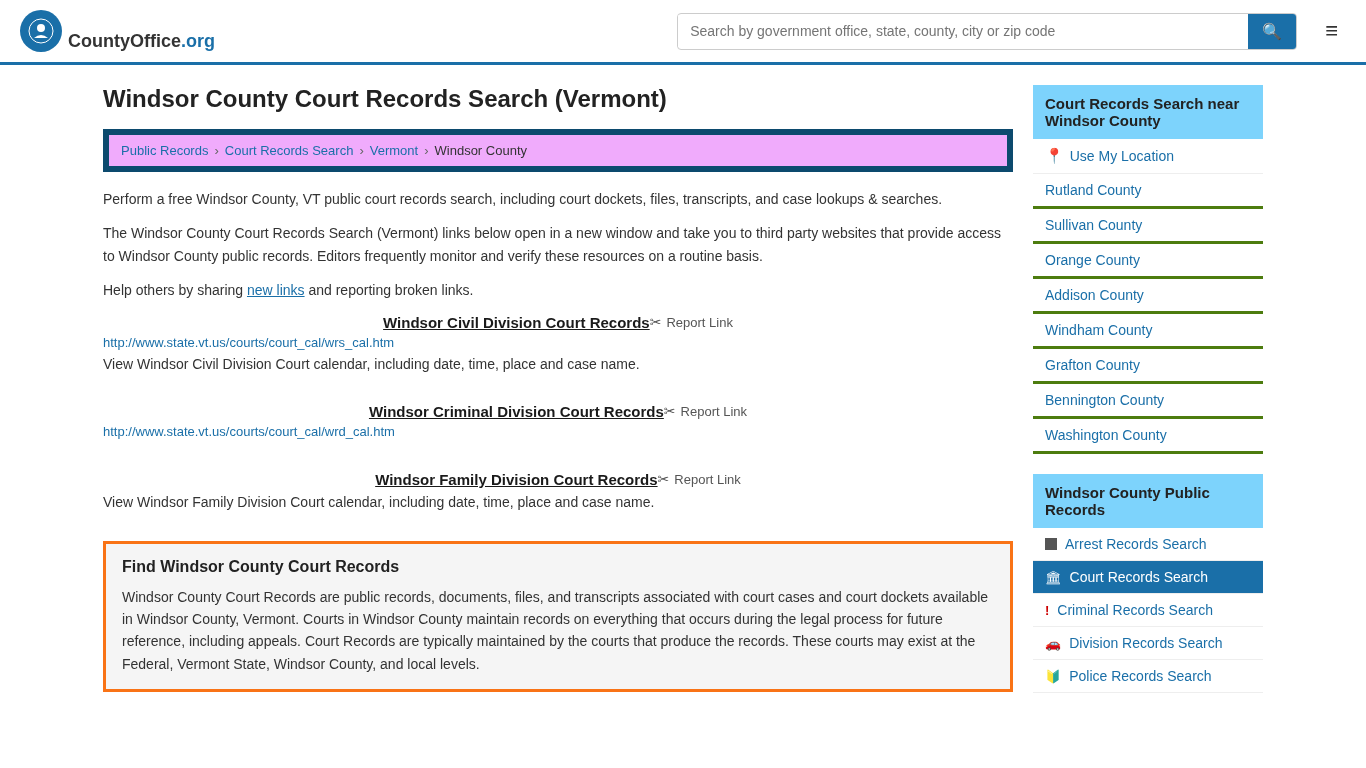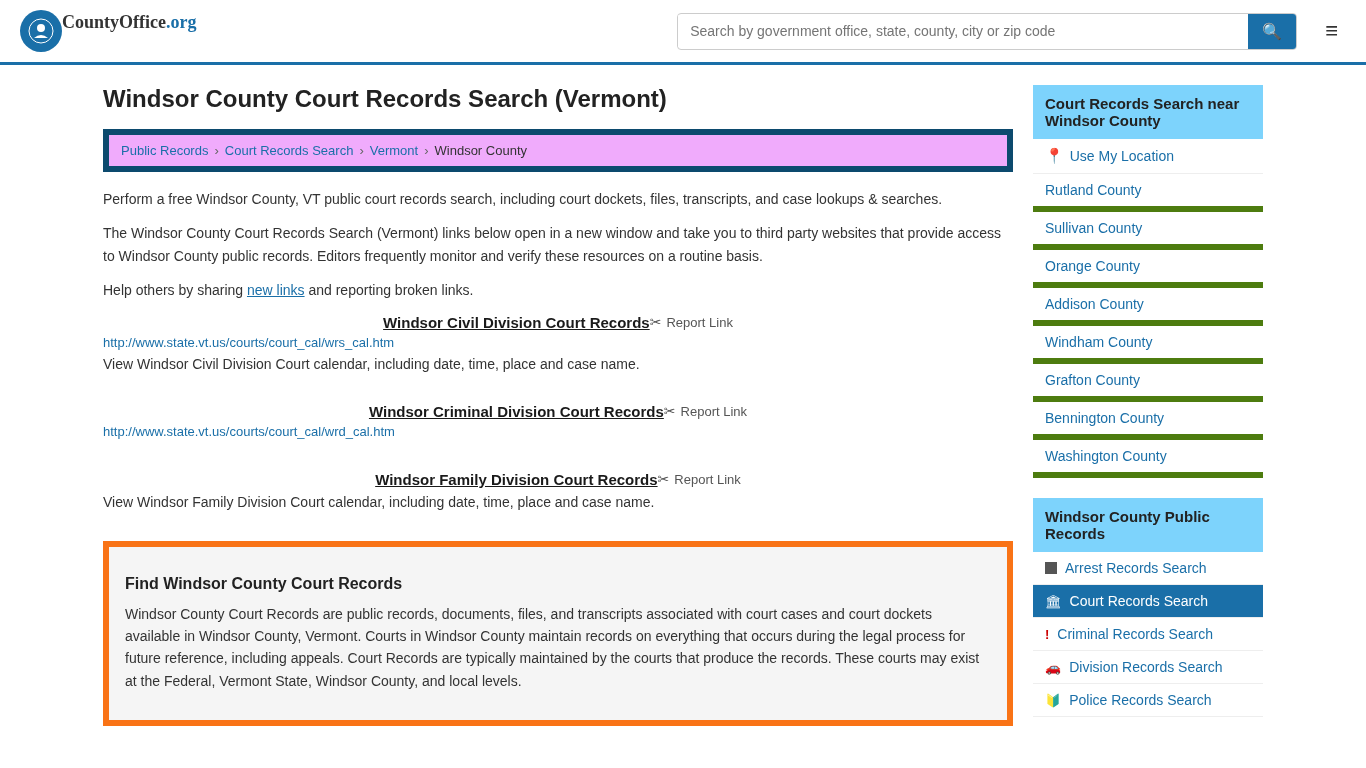--- a/index.html
+++ b/index.html
@@ -9,23 +9,23 @@
     #header {
       background: #fff;
       border-bottom: 3px solid #1a6fa8;
       padding: 10px 20px;
       display: flex;
       align-items: center;
       gap: 20px;
     }
     #logo-area {
       display: flex;
-      align-items: flex-start;
-      text-decoration: none;
-      font-family: Liberation Serif, serif;
+      align-items: flex-end;
+      gap: 6px;
+      text-decoration: none;
     }
     #logo-icon {
       width: 42px;
       height: 42px;
       background: #1a6fa8;
       border-radius: 50%;
       display: flex;
       align-items: center;
       justify-content: center;
       color: white;
@@ -209,21 +209,21 @@
     }
     .sidebar-item a {
       color: #1a6fa8;
       text-decoration: none;
       font-size: 14px;
     }
     .sidebar-item.active a { color: white; }
 
     .nearby-item {
       padding: 8px 12px;
-      border-bottom: 6px solid #4d7c0f;
+      border-bottom: 3px solid #4d7c0f;
       font-size: 14px;
       cursor: pointer;
     }
     .nearby-item a {
       color: #1a6fa8;
       text-decoration: none;
     }
 
     .use-my-location {
       display: flex;
@@ -312,21 +312,21 @@
       <div class="record-title-row">
         <a href="#" class="record-title">Windsor Family Division Court Records</a>
         <button class="report-link-btn">
           <span class="report-icon">✂</span>
           <span>Report Link</span>
         </button>
       </div>
       <p class="record-desc">View Windsor Family Division Court calendar, including date, time, place and case name.</p>
     </div>
 
-    <div id="find-section" style="background:#f5f5f5;border:6px solid #f97316;padding:28px 16px;margin-top:10px;">
+    <div id="find-section" style="background:#f5f5f5;border:3px solid #f97316;padding:14px 16px;margin-top:10px;">
       <h2 id="find-title" style="font-size:16px;font-weight:bold;color:#222;margin-bottom:10px;">Find Windsor County Court Records</h2>
       <p id="find-text" style="font-size:14px;line-height:1.6;color:#333;">Windsor County Court Records are public records, documents, files, and transcripts associated with court cases and court dockets available in Windsor County, Vermont. Courts in Windsor County maintain records on everything that occurs during the legal process for future reference, including appeals. Court Records are typically maintained by the courts that produce the records. These courts may exist at the Federal, Vermont State, Windsor County, and local levels.</p>
     </div>
 
   </div>
 
   <div id="sidebar">
 
     <div class="sidebar-section">
       <div class="sidebar-header">Court Records Search near Windsor County</div>

